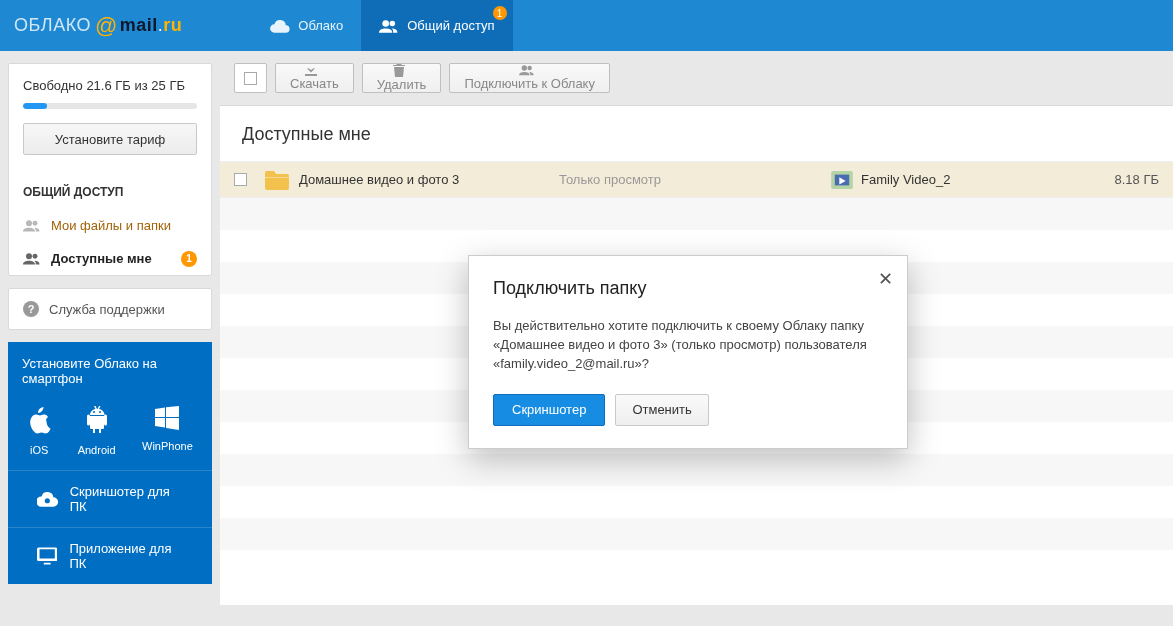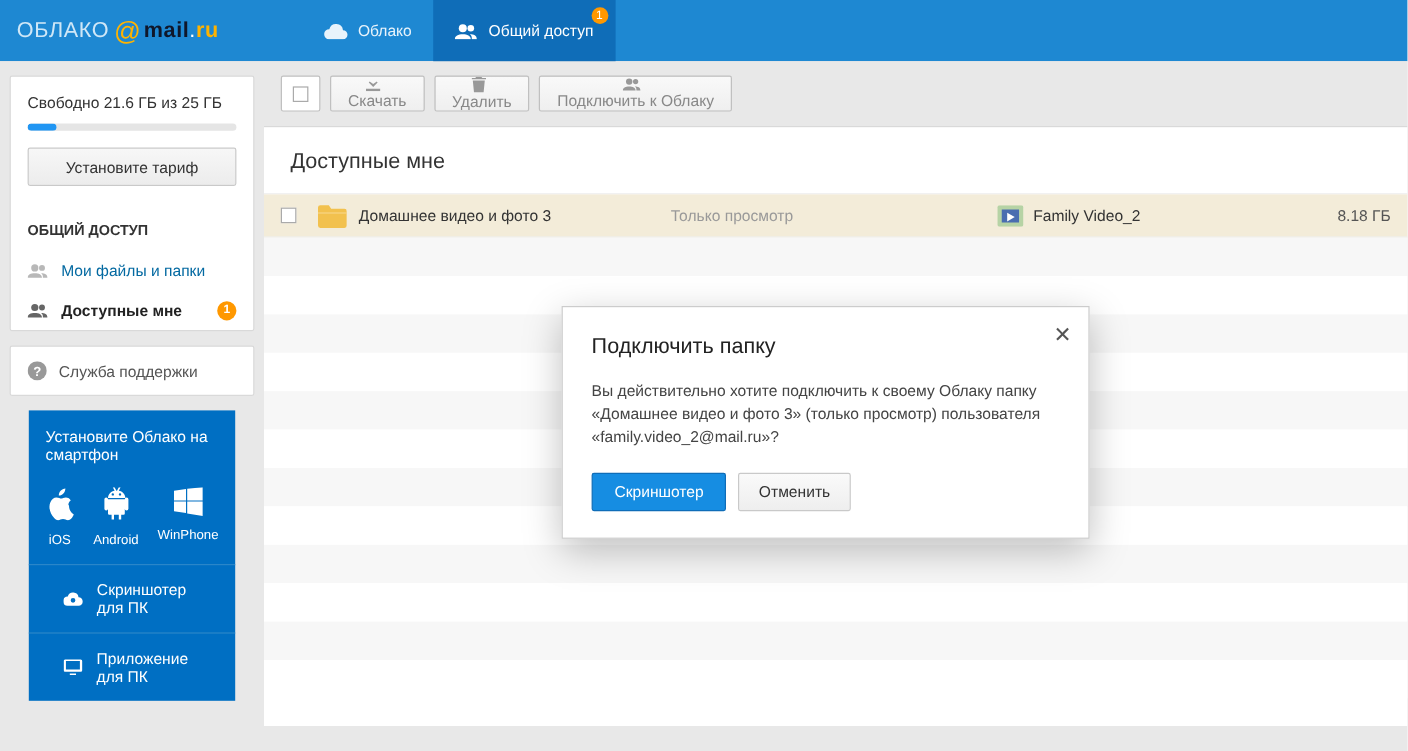--- a/index.html
+++ b/index.html
@@ -23,29 +23,29 @@
 
   
   .sidebar { width: 220px; background: #e8e8e8; }
   .panel { background: #fff; border: 1px solid #d9d9d9; margin: 12px 8px; border-radius: 2px; }
   .storage { padding: 14px 14px 16px; }
   .storage-text { font-size: 13px; color: #333; }
   .storage-bar { height: 6px; background: #e5e5e5; border-radius: 3px; margin: 10px 0 14px; overflow: hidden; }
   .storage-fill { height: 100%; background: #2196f3; width: 14%; border-radius: 3px; }
   .btn-tariff { width: 100%; height: 32px; background: linear-gradient(#f7f7f7,#ececec); border: 1px solid #c9c9c9; border-radius: 2px; cursor: pointer; font-size: 13px; color: #333; }
   .section-title { font-size: 12px; font-weight: 700; color: #333; padding: 14px 14px 10px; }
-  .side-item { display: flex; align-items: center; padding: 9px 14px; cursor: pointer; color: #0369a1; position: relative; }
+  .side-item { display: flex; align-items: center; padding: 9px 14px; cursor: pointer; color: #a16207; position: relative; }
   .side-item.active { font-weight: 700; color: #222; }
   .side-item svg { margin-right: 10px; fill: #b8b8b8; }
   .side-item.active svg { fill: #666; }
   .side-badge { position: absolute; right: 14px; background: #ff9800; color: #fff; width: 16px; height: 16px; border-radius: 50%; font-size: 10px; display: flex; align-items: center; justify-content: center; }
   .support { display: flex; align-items: center; padding: 12px 14px; font-size: 13px; color: #555; cursor: pointer; }
   .support svg { margin-right: 10px; fill: #999; }
 
-  .promo { background: #006fc3; color: #fff; margin: 0 24px; }
+  .promo { background: #006fc3; color: #fff; margin: 0 8px; }
   .promo-title { padding: 14px; font-size: 13px; }
   .platforms { display: flex; justify-content: space-around; padding: 6px 6px 14px; }
   .plat { display: flex; flex-direction: column; align-items: center; font-size: 11px; cursor: pointer; }
   .plat svg { fill: #fff; margin-bottom: 10px; }
   .promo-line { border-top: 1px solid #2a86c9; padding: 13px 29px; display: flex; align-items: center; font-size: 13px; cursor: pointer; }
   .promo-line svg { fill: #fff; margin-right: 12px; }
 
   
   .main { flex: 1; background: #e8e8e8; }
   .toolbar { display: flex; align-items: center; padding: 12px 14px; gap: 8px; }

